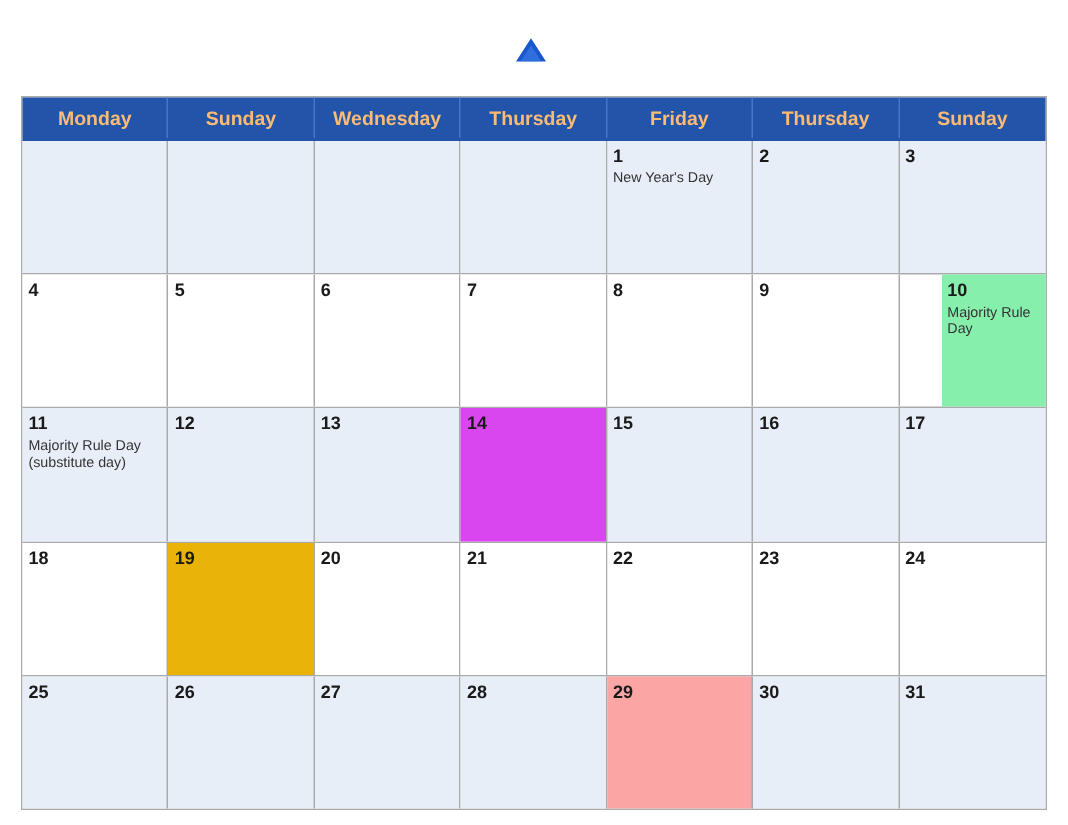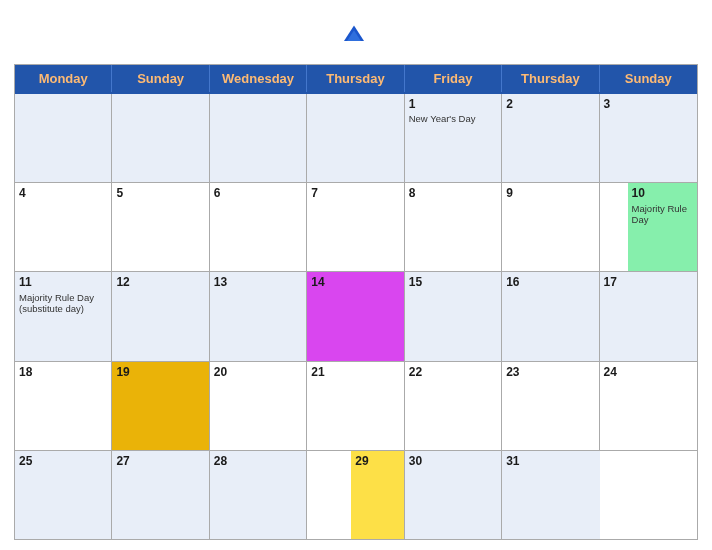--- a/index.html
+++ b/index.html
@@ -271,26 +271,29 @@
           </div>
           <div class="day-cell" style="background: rgb(255, 255, 255);">
             <div class="day-number">24</div>
           </div>
         </div>
         <div class="week-row">
           <div class="day-cell" style="background: rgb(232, 238, 248);">
             <div class="day-number">25</div>
           </div>
           <div class="day-cell" style="background: rgb(232, 238, 248);">
+            <div class="day-number">26</div>
+          </div>
+          <div class="day-cell" style="background: rgb(232, 238, 248);">
             <div class="day-number">27</div>
           </div>
           <div class="day-cell" style="background: rgb(232, 238, 248);">
             <div class="day-number">28</div>
           </div>
-          <div class="day-cell" style="background: #fde047; margin-left: 44px;">
+          <div class="day-cell" style="background: #fca5a5;">
             <div class="day-number">29</div>
           </div>
           <div class="day-cell" style="background: rgb(232, 238, 248);">
             <div class="day-number">30</div>
           </div>
           <div class="day-cell" style="background: rgb(232, 238, 248);">
             <div class="day-number">31</div>
           </div>
         </div>
       </div>

